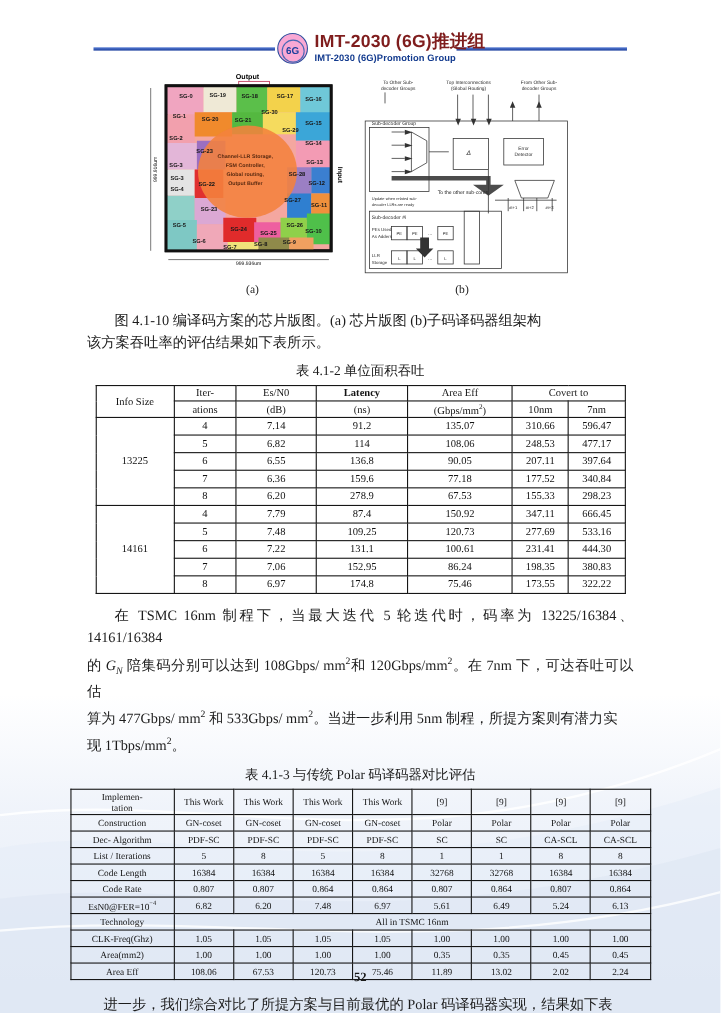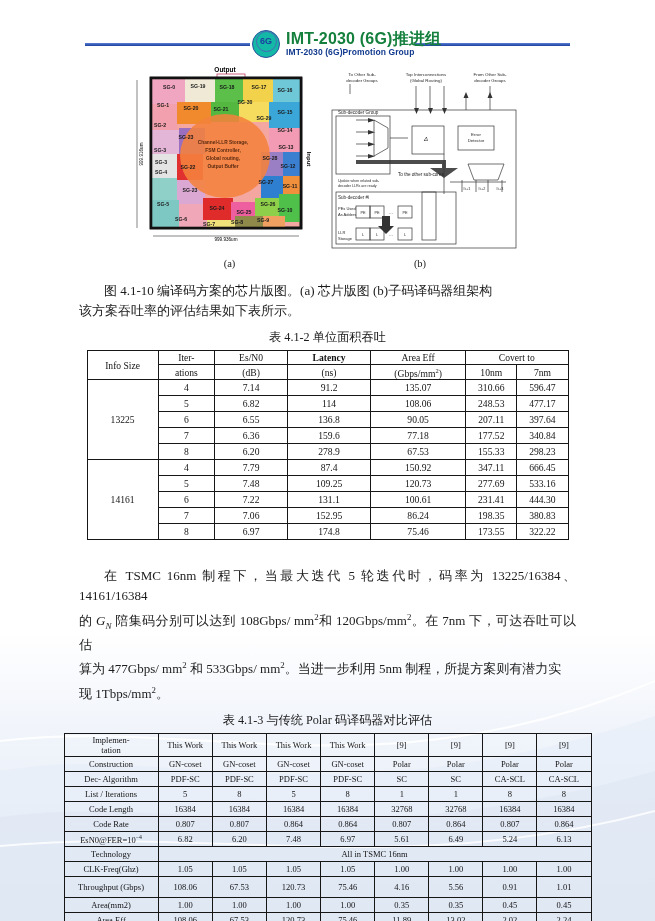--- a/index.html
+++ b/index.html
@@ -21,45 +21,45 @@
   .page{position:relative;z-index:2;}
 
   
   .hdr{position:relative;height:62px;}
   .hdr-rule{position:absolute;top:43px;height:3px;
     background:linear-gradient(to bottom,#5b7fd4,#1b3f9e);}
   .rule-l{left:85px;width:165px;}
   .rule-r{left:415px;width:155px;}
   .hdr-center{position:absolute;left:252px;top:30px;display:flex;align-items:center;gap:6px;}
   .logo-mark{width:26px;height:26px;border-radius:50%;
-    border:1.4px solid #2f4f9e;display:flex;align-items:flex-start;justify-content:center;
-    background:#14b8a6;flex:none;}
+    border:1.4px solid #2f4f9e;display:flex;align-items:flex-end;justify-content:center;
+    background:#f9a8d4;flex:none;}
   .logo-inner{width:19px;height:19px;border-radius:50%;border:1px solid #4a68b5;
     display:flex;align-items:center;justify-content:center;
     font:700 9px/1 "Liberation Sans",sans-serif;color:#1b3f9e;}
   .hdr-txt{line-height:1;}
-  .hdr-t1{font:700 16px/17px "Liberation Sans",sans-serif;color:#15803d;letter-spacing:.2px;white-space:nowrap;}
+  .hdr-t1{font:700 16px/17px "Liberation Sans",sans-serif;color:#7f1d1d;letter-spacing:.2px;white-space:nowrap;}
   .hdr-t2{font:700 8.5px/11px "Liberation Sans",sans-serif;color:#123a8e;letter-spacing:.1px;white-space:nowrap;}
 
   
   .figs{display:flex;justify-content:center;gap:8px;margin-top:2px;}
   .fig-a{width:185px;}
   .fig-b{width:196px;}
   .figcap{display:flex;justify-content:center;gap:0;margin-top:4px;font-size:10.5px;}
   .figcap .ca{width:185px;text-align:center;}
   .figcap .cb{width:196px;text-align:center;}
 
   
   .para{
     font-family:"Liberation Serif",serif;
     font-size:13px;line-height:20px;color:#1c1c1c;
     margin:0 auto;width:497px;text-align:justify;
   }
   .cap{width:100%;text-align:center;font-size:12.2px;line-height:19px;margin:7px 0 3px;}
-  .blk{margin-top:26px;}
+  .blk{margin-top:10px;}
   sub{font-size:.7em;} sup{font-size:.68em;}
   .it{font-style:italic;}
 
   
   table{border-collapse:collapse;margin:0 auto;background:transparent;}
   table td,table th{
     border:1px solid #161616;
     font-family:"Liberation Serif",serif;
     font-weight:400;text-align:center;vertical-align:middle;
     padding:0 1px;color:#141414;
@@ -496,31 +496,20 @@
         <td>1.05</td>
         <td>1.05</td>
         <td>1.05</td>
         <td>1.05</td>
         <td>1.00</td>
         <td>1.00</td>
         <td>1.00</td>
         <td>1.00</td>
       </tr>
       <tr>
-        <td class="rh tall2">Throughput (Gbps)</td>
-        <td class="tall2">108.06</td>
-        <td class="tall2">67.53</td>
-        <td class="tall2">120.73</td>
-        <td class="tall2">75.46</td>
-        <td class="tall2">4.16</td>
-        <td class="tall2">5.56</td>
-        <td class="tall2">0.91</td>
-        <td class="tall2">1.01</td>
-      </tr>
-      <tr>
         <td class="rh">Area(mm2)</td>
         <td>1.00</td>
         <td>1.00</td>
         <td>1.00</td>
         <td>1.00</td>
         <td>0.35</td>
         <td>0.35</td>
         <td>0.45</td>
         <td>0.45</td>
       </tr>

